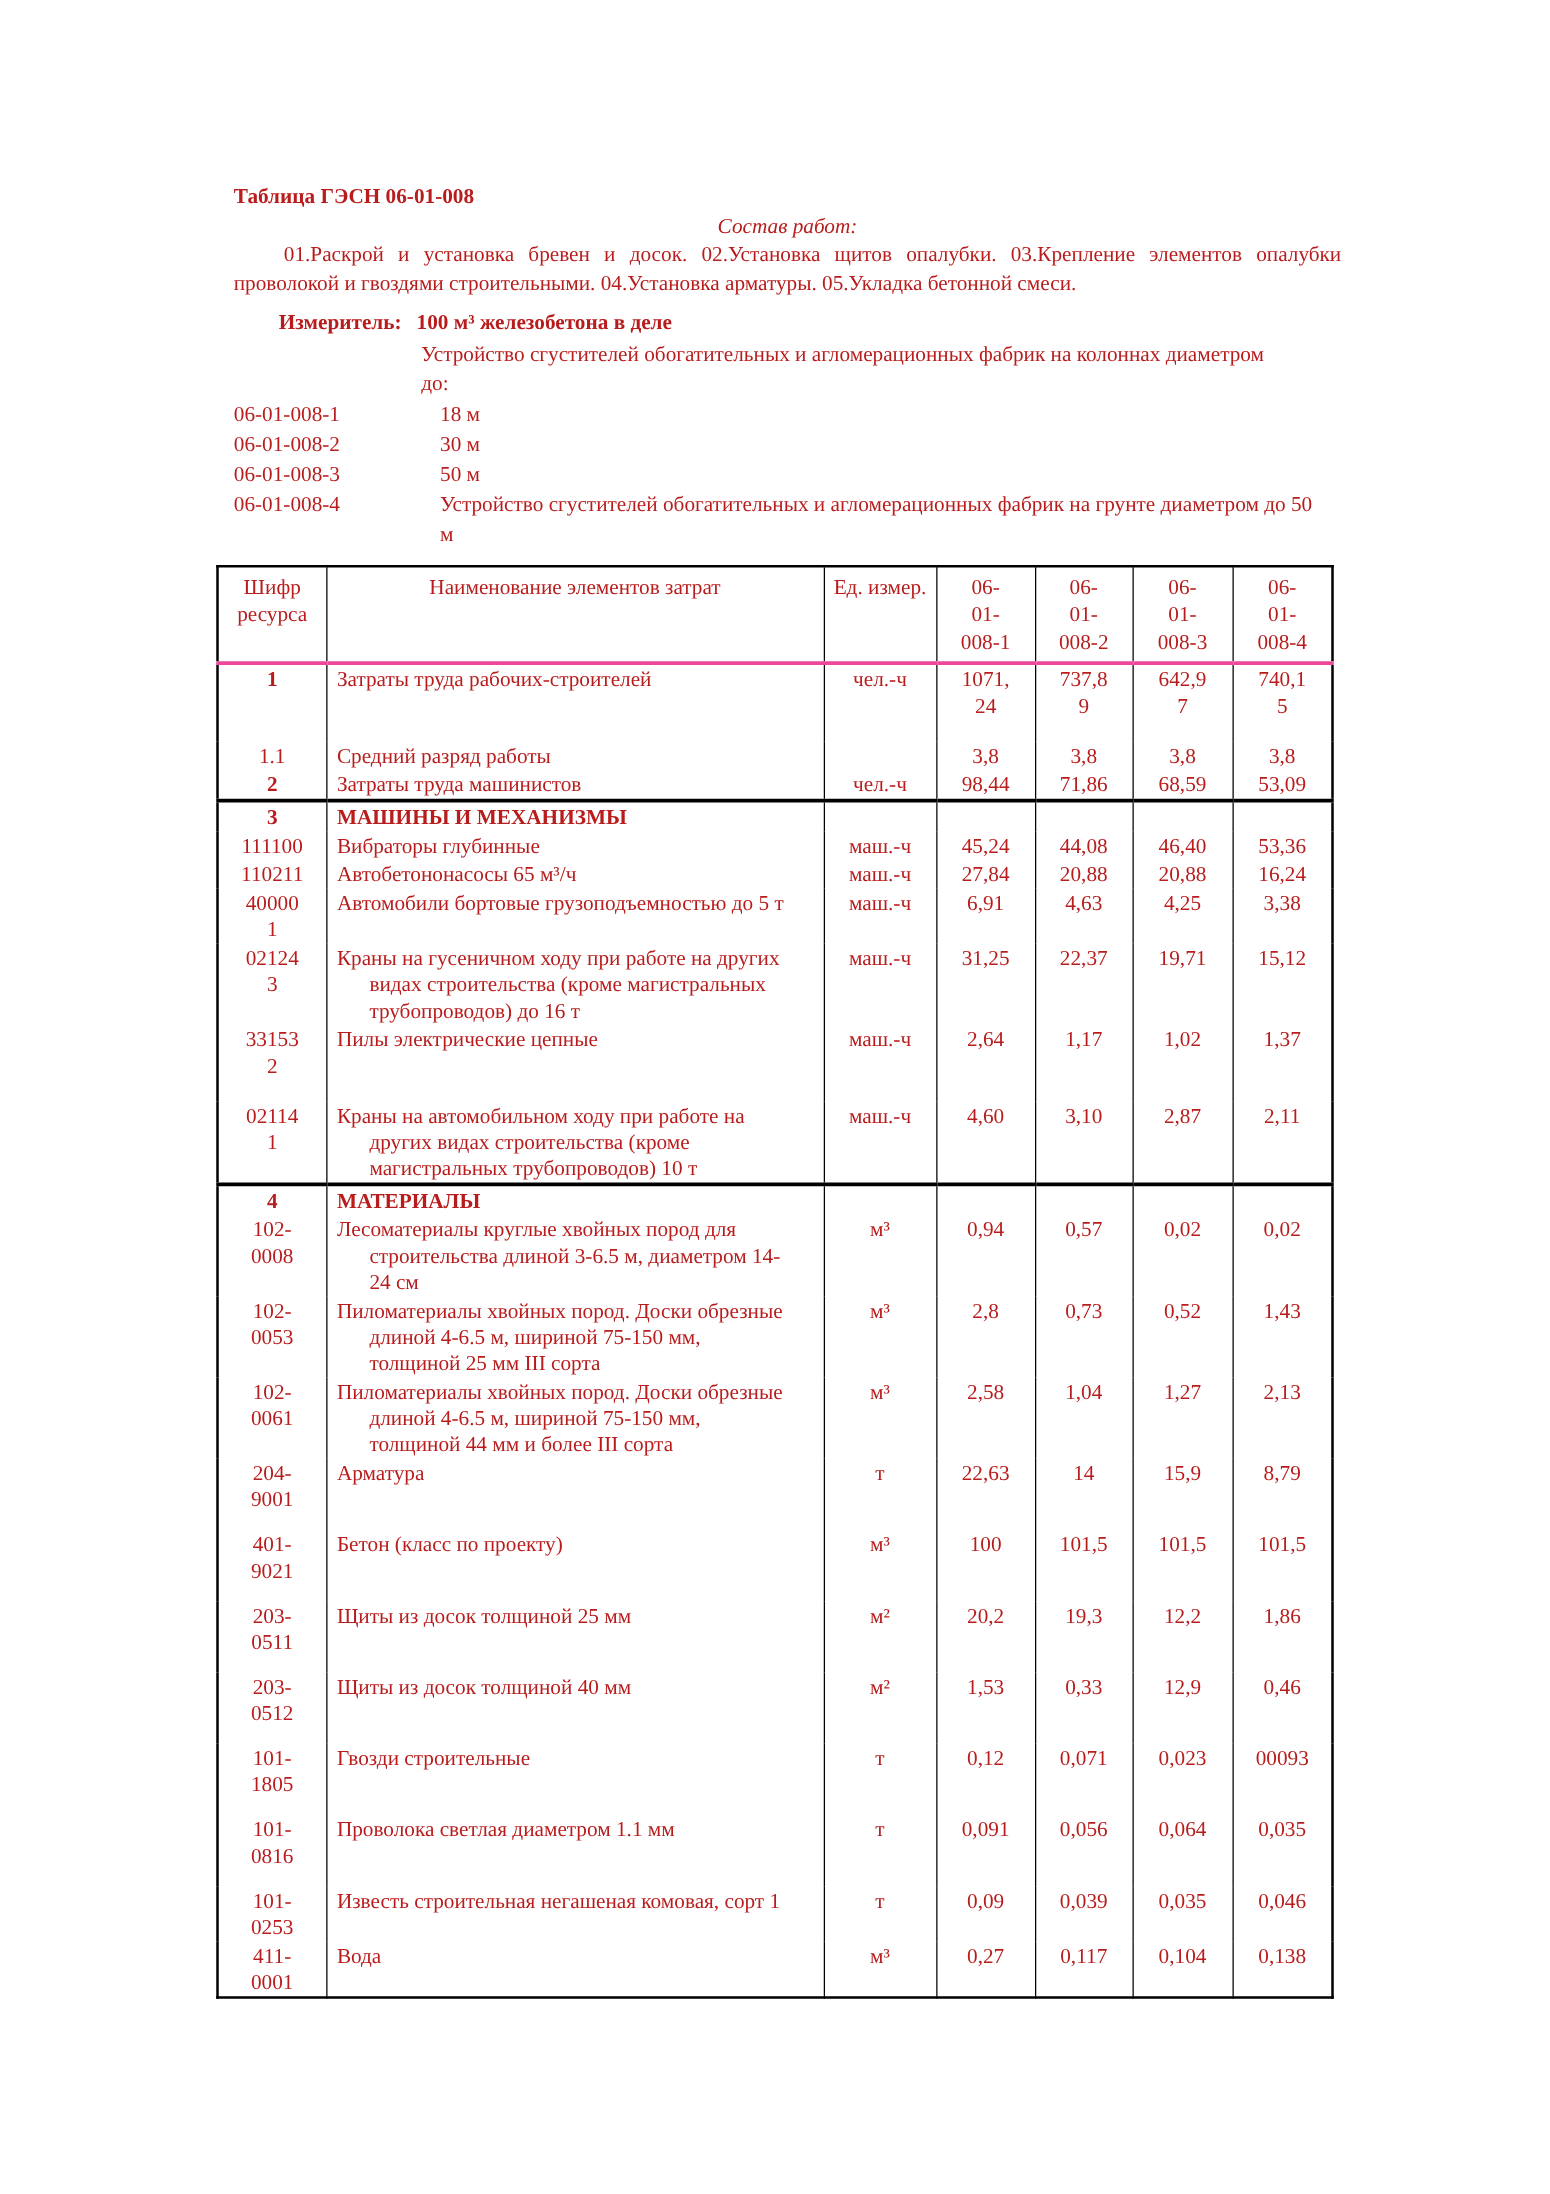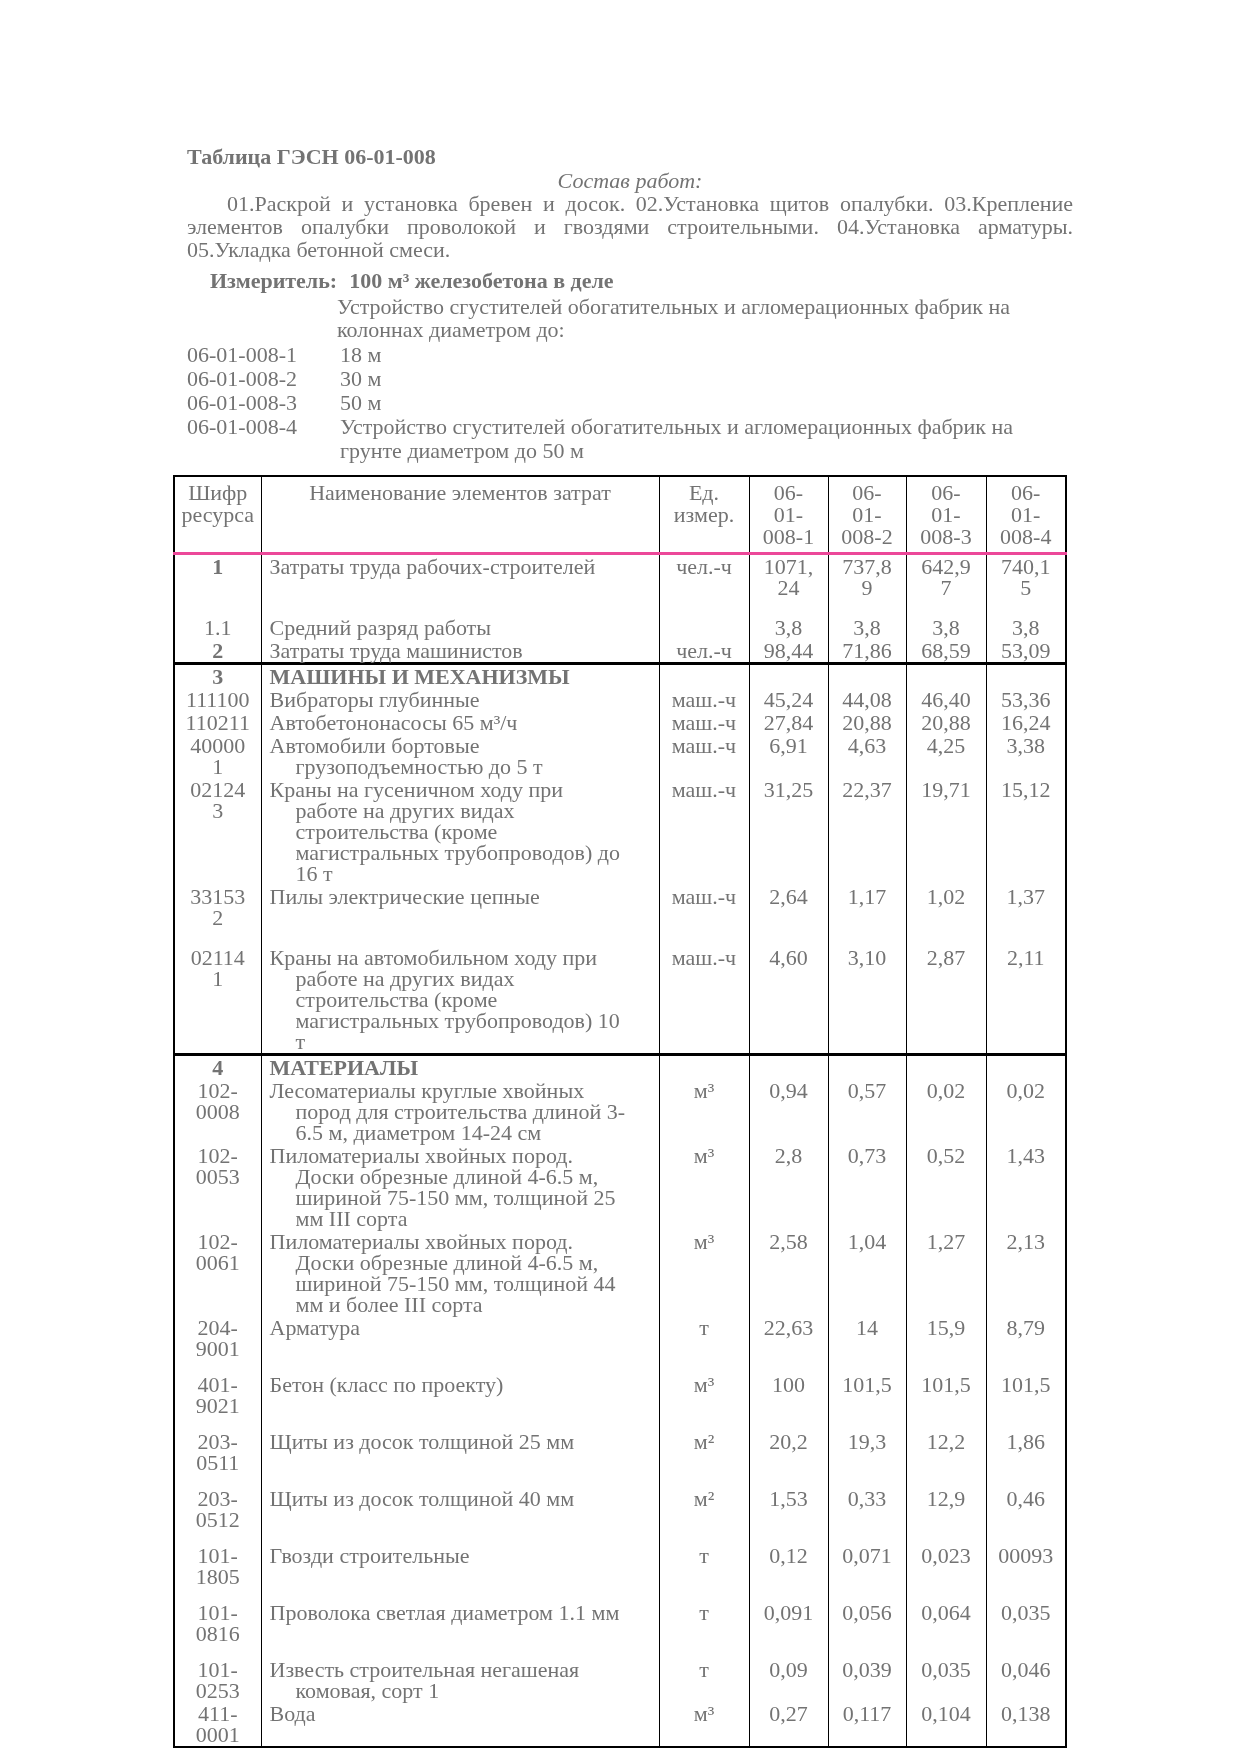--- a/index.html
+++ b/index.html
@@ -1,38 +1,38 @@
 <!DOCTYPE html>
 <html><head>
 <meta charset="utf-8">
 <style>
   * { margin:0; padding:0; box-sizing:border-box; }
   html,body { background:#ffffff; }
   .page {
     position:relative; width:1240px; height:1755px; overflow:hidden;
-    background:#ffffff; color:#737373;
+    background:#ffffff; color:#b91c1c;
     font-family:"Liberation Serif","DejaVu Serif",serif;
-    font-size:22px; line-height:23px;
+    font-size:17px; line-height:23px;
   }
   .doc { position:absolute; left:187px; top:145px; width:886px; }
 
   .title-row { display:flex; }
   .title-label { width:321px; font-weight:bold; flex:none; }
   .title-main { width:400px; font-weight:bold; }
 
   .works-heading { text-align:center; font-style:italic; margin-top:1px; }
   .works-text { text-align:justify; text-indent:40px; }
 
-  .meter-line { font-weight:bold; margin-left:23px; margin-top:8px; }
+  .meter-line { font-weight:bold; margin-left:36px; margin-top:8px; }
   .meter-gap { display:inline-block; width:12px; }
 
   .group-intro { margin-left:150px; width:680px; margin-top:3px; }
 
   .variant-list { margin-top:2px; }
-  .variant-row { display:flex; line-height:24px; }
+  .variant-row { display:flex; line-height:24px;gap:12px; }
   .v-code { width:153px; flex:none; }
   .v-desc { width:710px; }
 
   table.res {
     border-collapse:collapse; table-layout:fixed;
     width:892px; margin-left:-14px; margin-top:12px;
     border:2px solid #000;
   }
   table.res col.c1 { width:87px; }
   table.res col.c2 { width:398px; }

